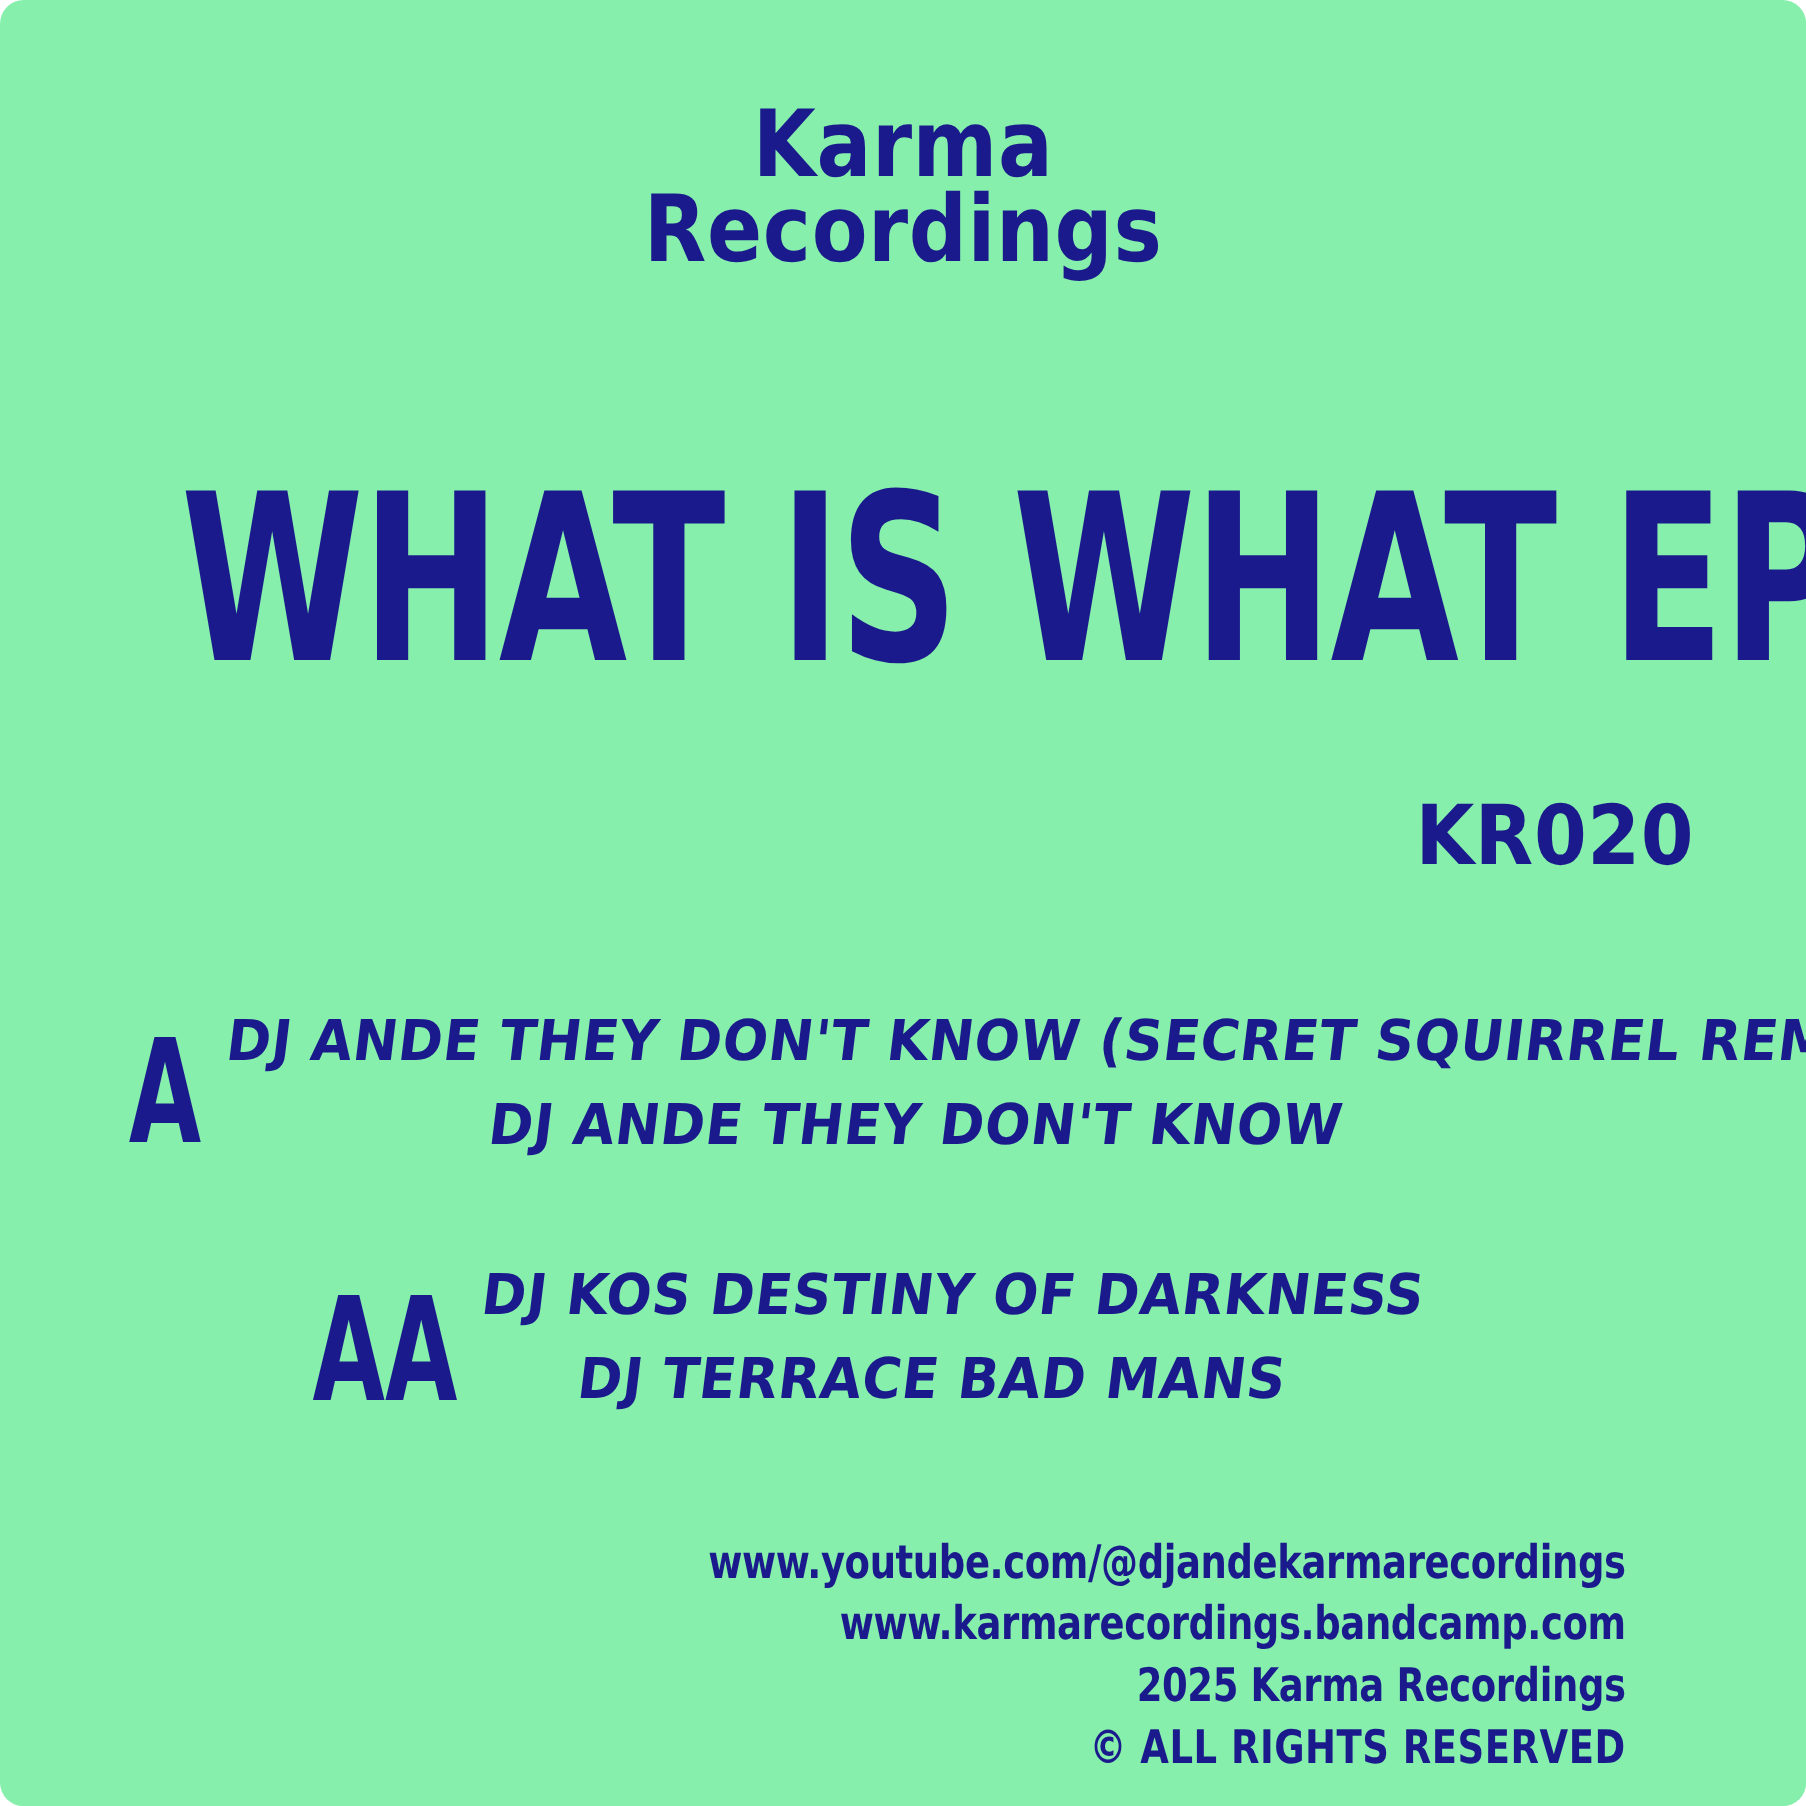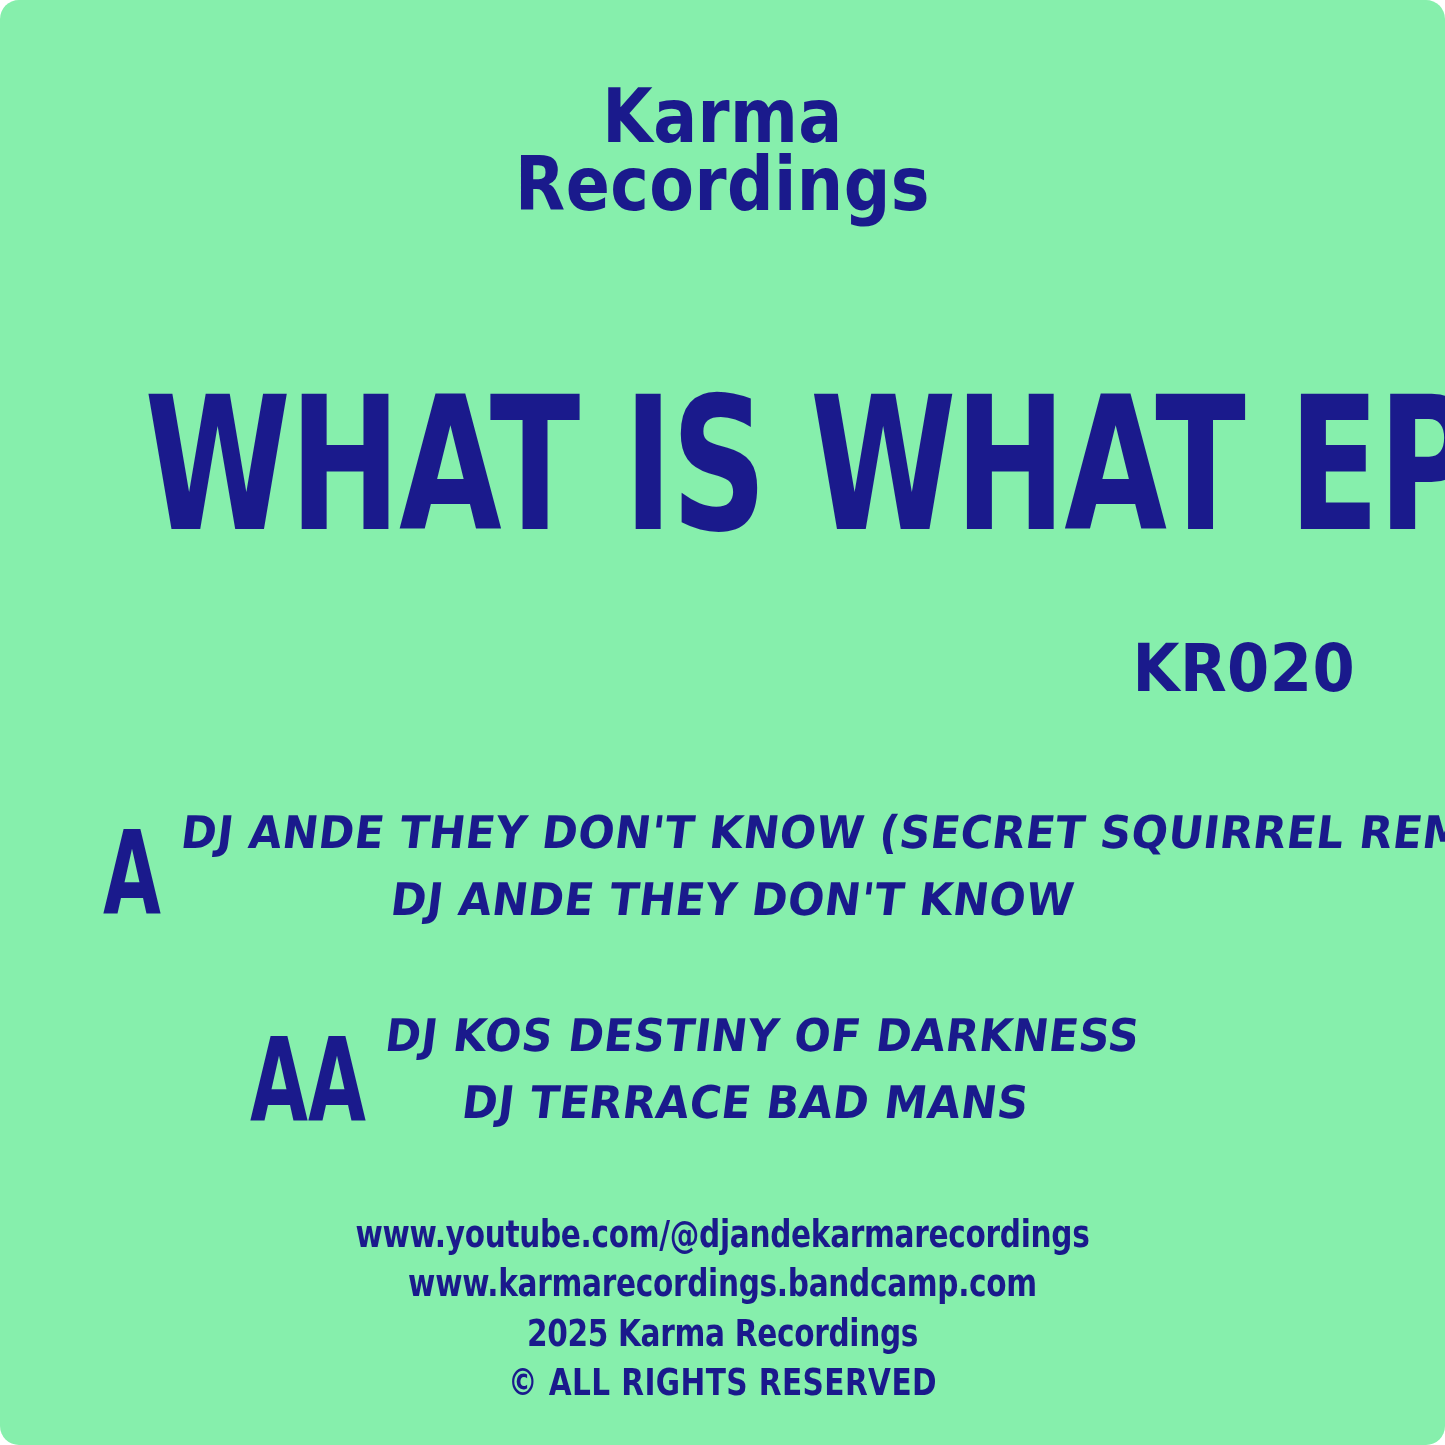--- a/index.html
+++ b/index.html
@@ -118,24 +118,24 @@
     letter-spacing: 0.5px;
     transform: skewX(-7deg) scaleX(0.95);
   }
   .side-a .track-line.track-line-2  { margin-right: 90px; }
   .side-aa .track-line.track-line-1 { margin-right: 0; }
   .side-aa .track-line.track-line-2 { margin-right: 34px; }
 
   
   .credits-block {
     position: absolute;
-    bottom: 38px;
+    bottom: 23px;
     left: 0;
     width: 100%;
-    text-align: center;
+    text-align: right;
   }
   .credit-line {
     display: block;
     color: #1a1a8c;
     font-family: "DejaVu Sans", sans-serif;
     font-weight: 700;
     font-size: 37px;
     line-height: 1.33;
     letter-spacing: -0.4px;
     white-space: nowrap;

